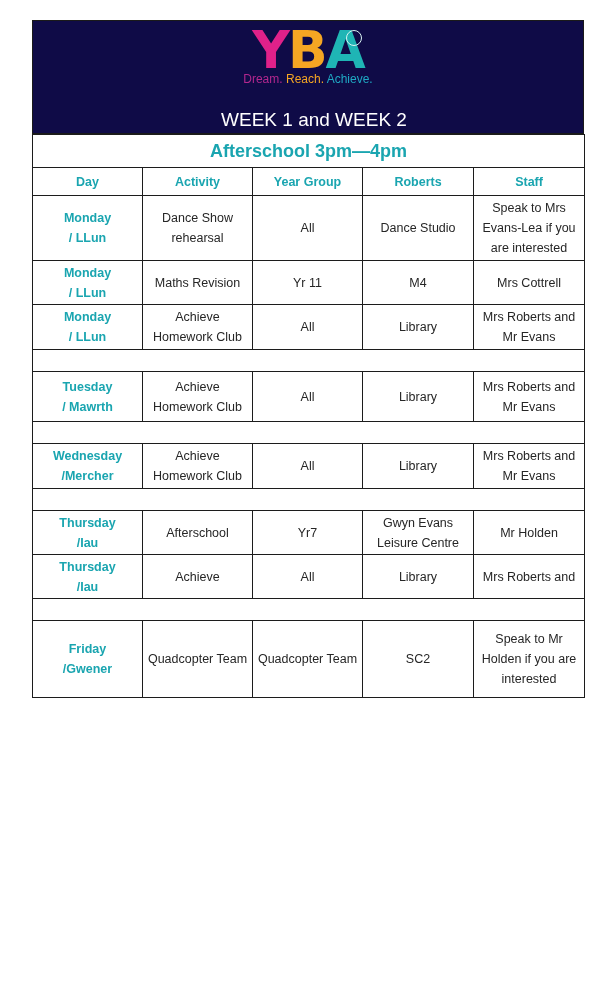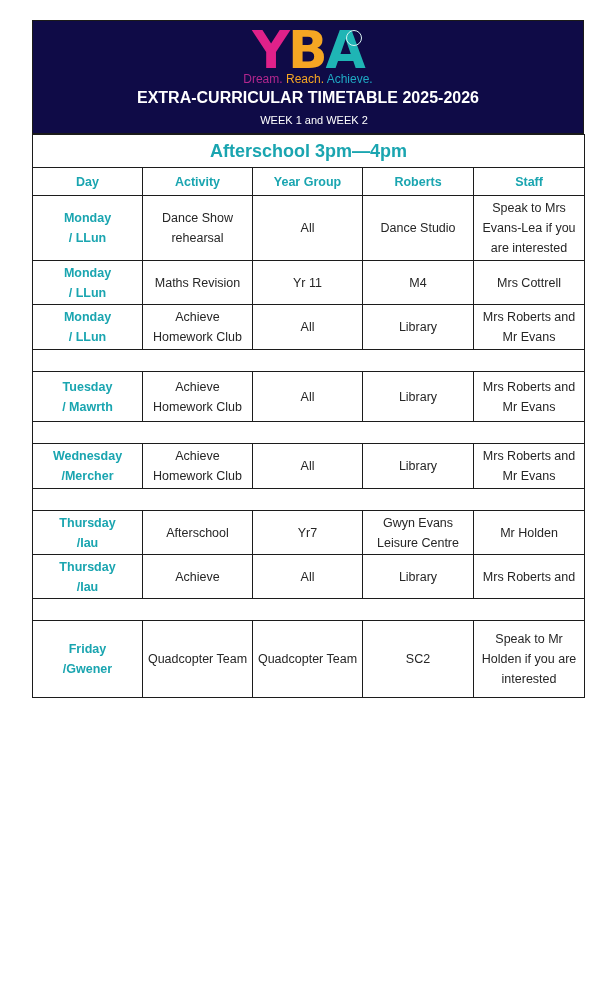--- a/index.html
+++ b/index.html
@@ -75,21 +75,21 @@
       font-family: "Liberation Sans", sans-serif;
       font-weight: bold;
       font-size: 16px;
       line-height: 22px;
     }
     .subtitle {
       position: absolute;
       left: 12px; right: 0;
       top: 88px;
       font-family: "Liberation Sans", sans-serif;
-      font-size: 11px;
+      font-size: 19px;
       line-height: 22px;
     }
     table.tt {
       border-collapse: collapse;
       width: 552px;
       table-layout: fixed;
       font-family: "Liberation Sans", sans-serif;
       font-size: 12.5px;
       color: #262626;
     }
@@ -129,21 +129,20 @@
 
   <div class="banner">
     <div class="logo">
       <span class="y">Y</span><span class="b">B</span><span class="a"><span>A</span><span class="seal"></span></span>
     </div>
     <div class="tagline">
       <span class="t1">Dream.</span>
       <span class="t2">Reach.</span>
       <span class="t3">Achieve.</span>
     </div>
-    <div class="title">EXTRA-CURRICULAR TIMETABLE 2025-2026</div>
     <div class="subtitle">WEEK 1 and WEEK 2</div>
   </div>
 
   <table class="tt">
     <colgroup>
       <col style="width:110px">
         <col style="width:110px">
         <col style="width:110px">
         <col style="width:111px">
         <col style="width:111px">

